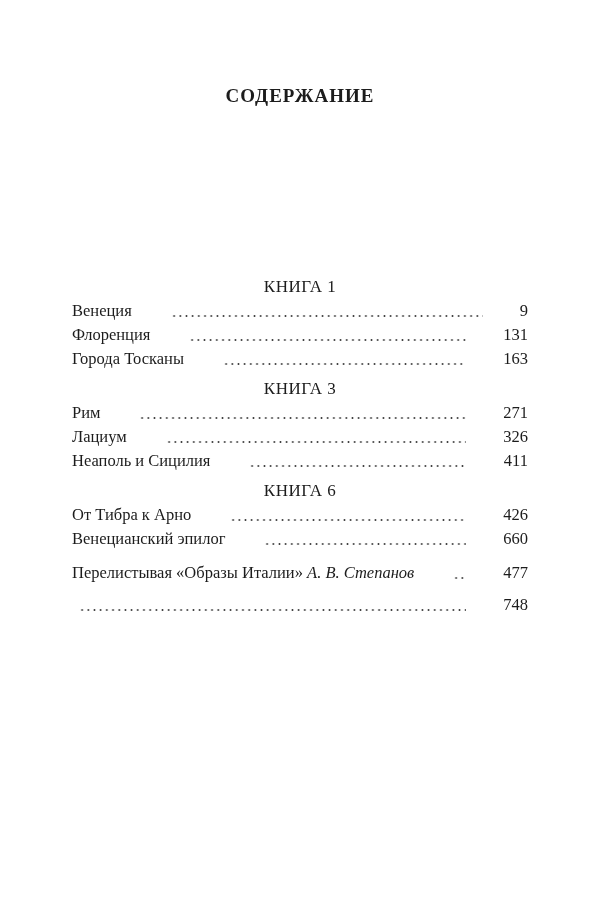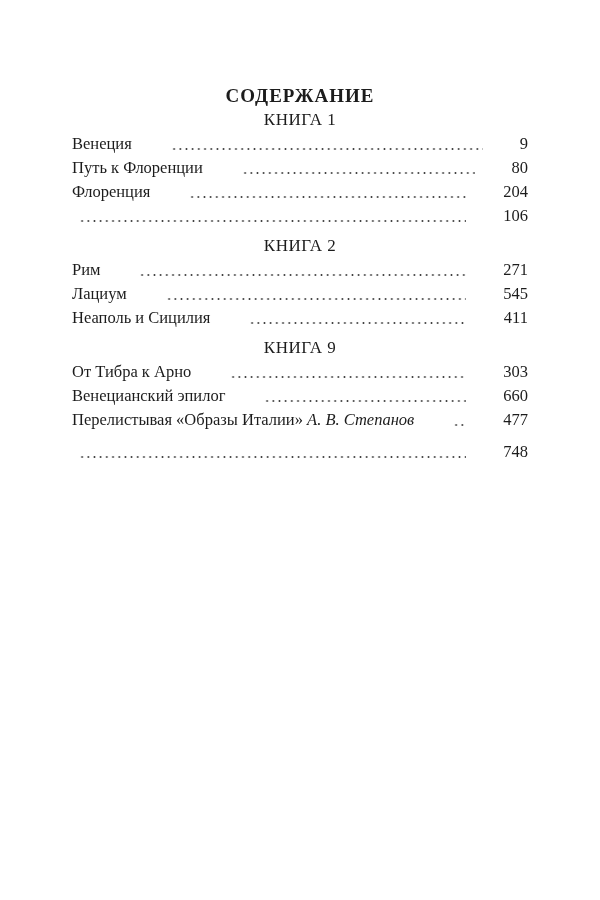--- a/index.html
+++ b/index.html
@@ -19,20 +19,21 @@
     position:relative;
   }
   .title{
     font-size:19px;
     font-weight:bold;
     text-align:center;
     letter-spacing:1px;
     line-height:24px;
   }
   .toc{
+    margin-top:167px;
   }
   .book{margin-top:6px;}
   .book:first-child{margin-top:0;}
   .book-header{
     font-size:17px;
     text-align:center;
     line-height:24px;
     letter-spacing:0.5px;
   }
   .toc-row{
@@ -48,75 +49,71 @@
     flex:1;
     align-self:flex-end;
     height:2px;
     margin:0 5px 6px 7px;
     background-image:radial-gradient(circle, var(--dot-color) 0.85px, rgba(0,0,0,0) 1.1px);
     background-size:6.2px 2px;
     background-repeat:repeat-x;
     background-position:0 center;
   }
   .entry-page{white-space:nowrap;}
-  .extras{}
+  .extras{margin-top:10px;}
   .extras .toc-row{margin-bottom:8px;}
 </style>
 </head>
 <body>
 
 <div class="page">
   <h1 class="title">СОДЕРЖАНИЕ</h1>
   <div class="toc" id="toc-books">
       <div class="book">
         <div class="book-header">КНИГА 1</div>
         <div class="toc-row">
           <span class="entry-label"><span>Венеция</span></span>
           <span class="dot-leader"></span>
           <span class="entry-page">9</span>
         </div>
         <div class="toc-row">
-          <span class="entry-label"><span>Путь к Флоренции</span></span>
+          <span class="entry-label"><span>Флоренция</span></span>
           <span class="dot-leader"></span>
-          <span class="entry-page">80</span>
+          <span class="entry-page">131</span>
         </div>
         <div class="toc-row">
-          <span class="entry-label"><span>Флоренция</span></span>
+          <span class="entry-label"><span>Города Тосканы</span></span>
           <span class="dot-leader"></span>
-          <span class="entry-page">204</span>
-        </div>
-        <div class="toc-row">
-          <span class="dot-leader"></span>
-          <span class="entry-page">106</span>
+          <span class="entry-page">163</span>
         </div>
       </div>
       <div class="book">
-        <div class="book-header">КНИГА 2</div>
+        <div class="book-header">КНИГА 3</div>
         <div class="toc-row">
           <span class="entry-label"><span>Рим</span></span>
           <span class="dot-leader"></span>
           <span class="entry-page">271</span>
         </div>
         <div class="toc-row">
           <span class="entry-label"><span>Лациум</span></span>
           <span class="dot-leader"></span>
-          <span class="entry-page">545</span>
+          <span class="entry-page">326</span>
         </div>
         <div class="toc-row">
           <span class="entry-label"><span>Неаполь и Сицилия</span></span>
           <span class="dot-leader"></span>
           <span class="entry-page">411</span>
         </div>
       </div>
       <div class="book">
-        <div class="book-header">КНИГА 9</div>
+        <div class="book-header">КНИГА 6</div>
         <div class="toc-row">
           <span class="entry-label"><span>От Тибра к Арно</span></span>
           <span class="dot-leader"></span>
-          <span class="entry-page">303</span>
+          <span class="entry-page">426</span>
         </div>
         <div class="toc-row">
           <span class="entry-label"><span>Венецианский эпилог</span></span>
           <span class="dot-leader"></span>
           <span class="entry-page">660</span>
         </div>
       </div>
     </div>
   <div class="extras" id="toc-extras">
       <div class="toc-row">

